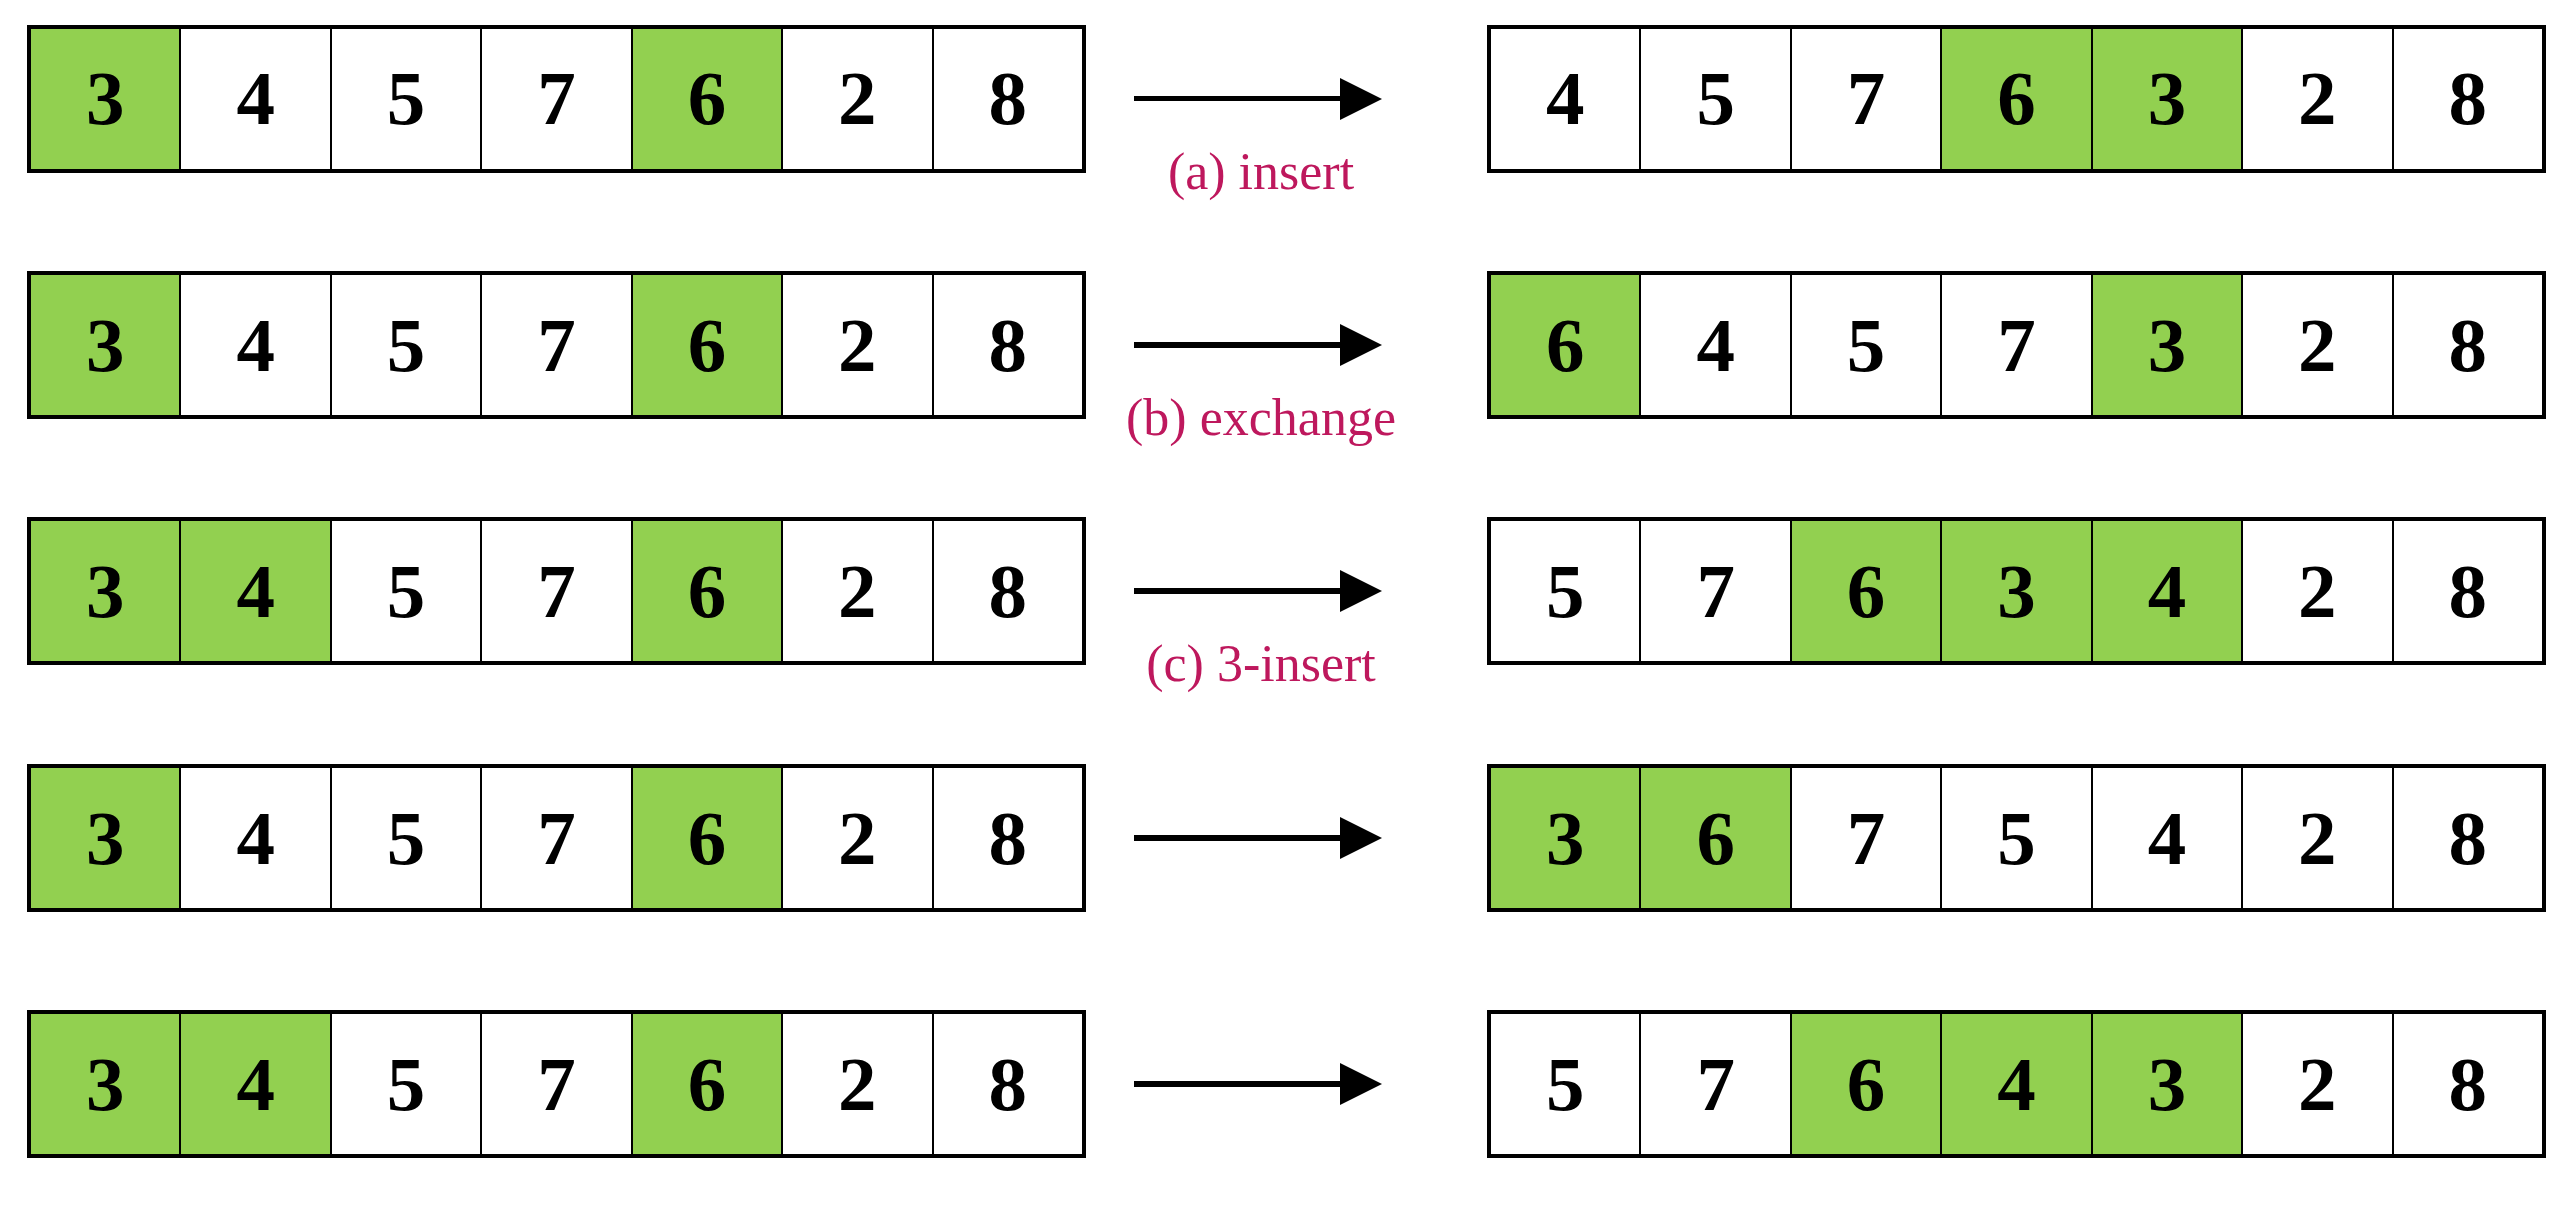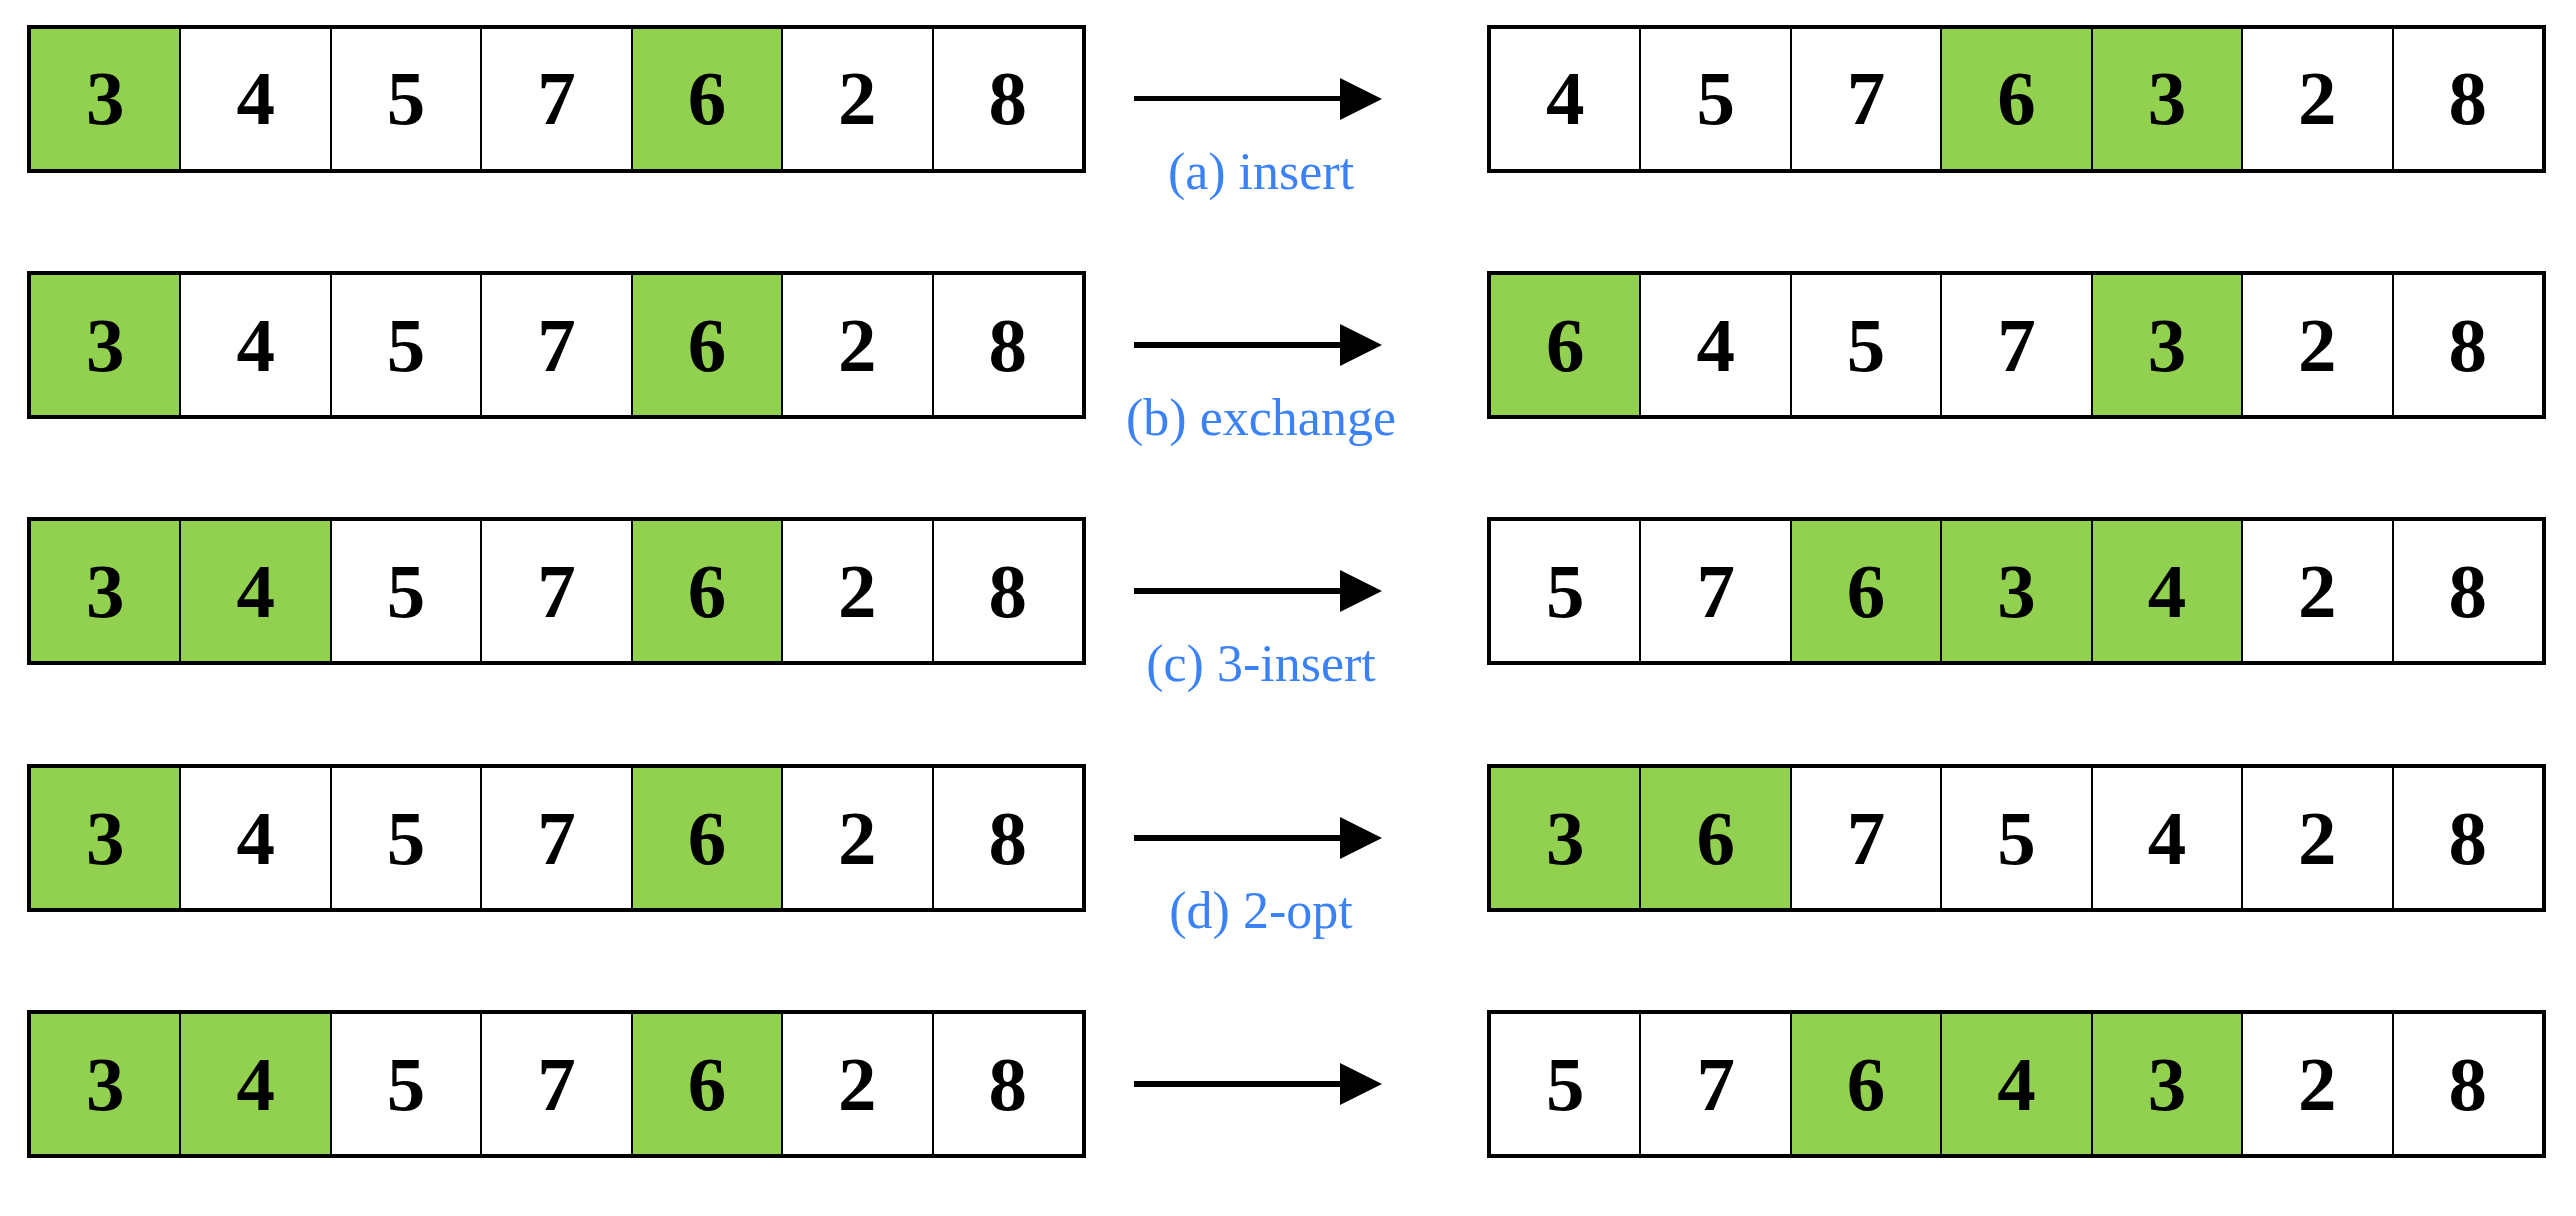--- a/index.html
+++ b/index.html
@@ -90,21 +90,21 @@
     border-bottom: 21px solid transparent;
   }
   .label {
     position: absolute;
     left: -55px;
     top: 118px;
     width: 364px;
     text-align: center;
     font-size: 52px;
     line-height: 1.1;
-    color: #3b82f6;
+    color: #be185d;
     white-space: nowrap;
   }
 </style>
 </head>
 <body>
 
 <div class="figure" id="figure">
   <div class="row">
     <div class="array before">
         <div class="cell hl">
@@ -295,21 +295,20 @@
         </div>
         <div class="cell">
           <span>8</span>
         </div>
       </div>
     <div class="middle">
       <div class="arrow">
         <div class="arrow-line"></div>
         <div class="arrow-head"></div>
       </div>
-      <div class="label">(d) 2-opt</div>
     </div>
     <div class="array after">
         <div class="cell hl">
           <span>3</span>
         </div>
         <div class="cell hl">
           <span>6</span>
         </div>
         <div class="cell">
           <span>7</span>

